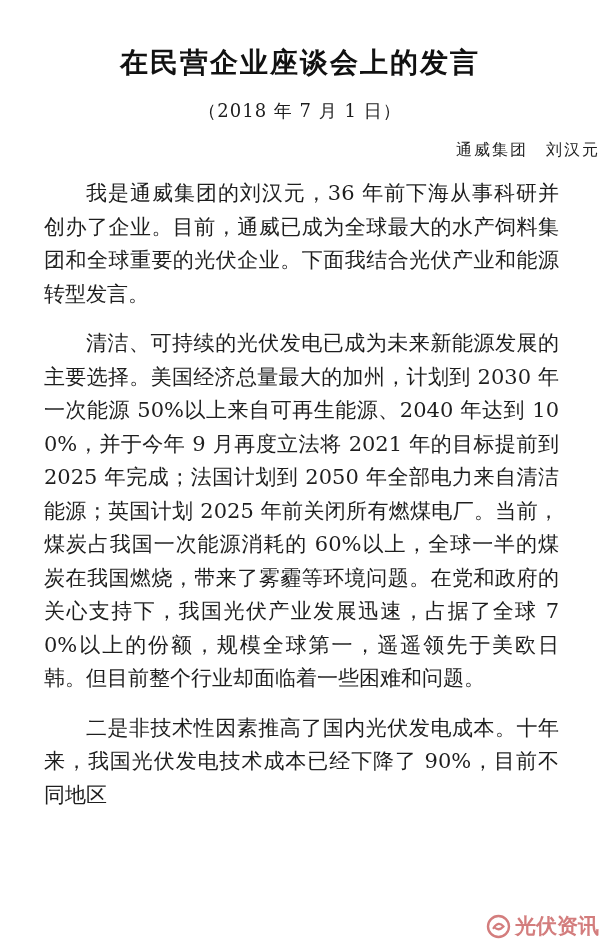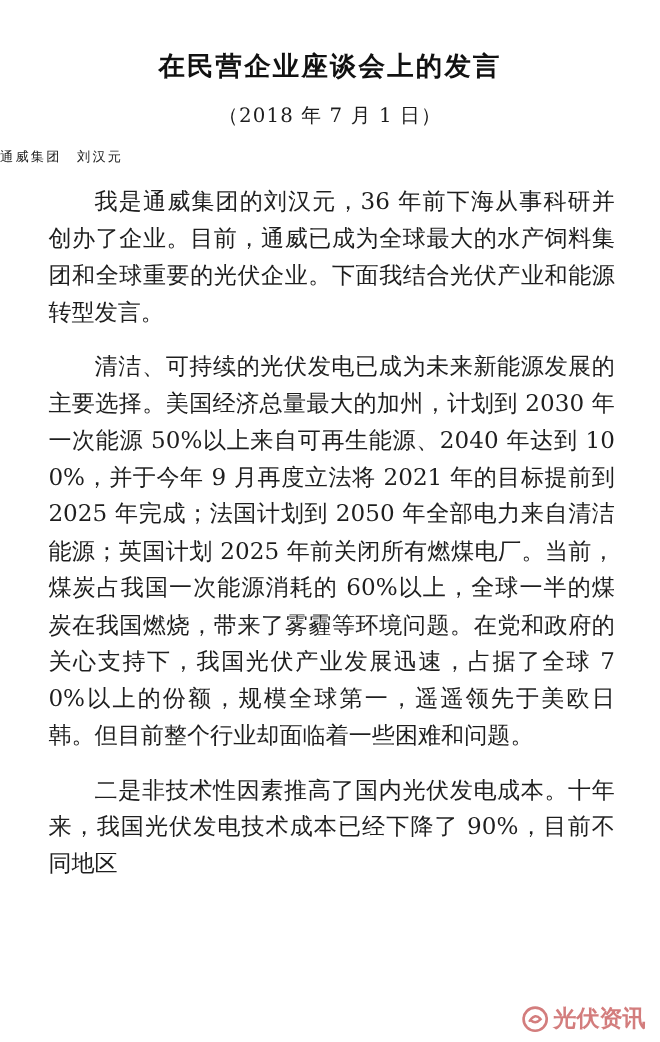--- a/index.html
+++ b/index.html
@@ -13,56 +13,56 @@
     height: 947px;
     background: #ffffff;
     overflow: hidden;
     font-family: "DejaVu Serif", "Liberation Serif", serif;
     color: #1d1d1d;
   }
   .title {
     margin: 0;
     padding-top: 44px;
     text-align: center;
-    font-size: 24px;
+    font-size: 28px;
     font-weight: bold;
     letter-spacing: 2px;
     color: #111111;
   }
   .date {
     margin-top: 17px;
     text-align: center;
     font-size: 18px;
     letter-spacing: 1px;
     color: #1d1d1d;
   }
   .byline {
     margin-top: 17px;
-    text-align: left;
-    font-size: 12px;
+    text-align: right;
+    font-size: 16px;
     letter-spacing: 2px;
     color: #1d1d1d;
   }
   .body {
     margin-top: 14px;
     padding: 0 25px 0 28px;
     font-size: 21px;
     line-height: 33.5px;
     text-align: justify;
     text-justify: inter-character;
     color: #1e1e1e;
   }
   .body p {
     margin: 16px;
     text-indent: 2em;
     word-break: break-all;
   }
   .watermark {
     position: absolute;
-    right: 13px;
+    right: 1px;
     bottom: 7px;
     display: flex;
     align-items: center;
     gap: 4px;
     opacity: 0.72;
     mix-blend-mode: multiply;
     pointer-events: none;
   }
   .watermark .wm-text {
     font-size: 21px;

